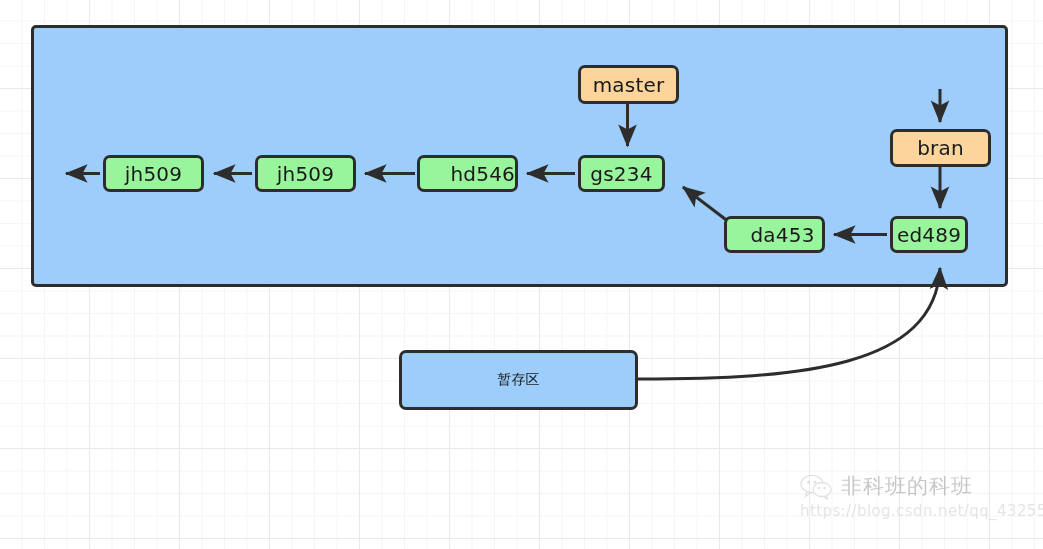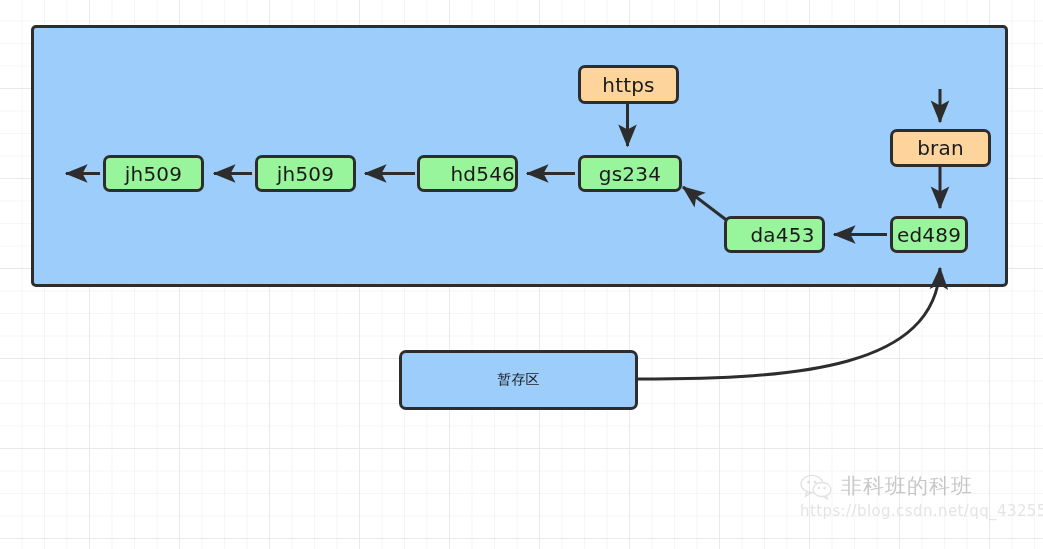--- a/index.html
+++ b/index.html
@@ -127,32 +127,32 @@
 
   <div class="node commit" style="left:103px; top:155px; width:101px; height:37px;">
     <span>jh509</span>
   </div>
   <div class="node commit" style="left:255px; top:155px; width:101px; height:37px;">
     <span>jh509</span>
   </div>
   <div class="node commit" style="left:417px; top:155px; width:101px; height:37px;justify-content:flex-end;">
     <span>hd546</span>
   </div>
-  <div class="node commit" style="left:578px; top:155px; width:104px; height:37px;">
+  <div class="node commit" style="left:578px; top:155px; width:87px; height:37px;">
     <span>gs234</span>
   </div>
   <div class="node commit" style="left:724px; top:216px; width:101px; height:37px;padding-left:16px;">
     <span>da453</span>
   </div>
   <div class="node commit" style="left:890px; top:216px; width:78px; height:37px;">
     <span>ed489</span>
   </div>
 
   <div class="node branch" style="left:578px; top:65px; width:101px; height:39px;">
-    <span>https</span>
+    <span>master</span>
   </div>
   <div class="node branch" style="left:890px; top:129px; width:101px; height:38px;">
     <span>bran</span>
   </div>
 
   <div class="node zone" style="left:399px; top:350px; width:239px; height:60px;">
     <span>暂存区</span>
   </div>
 
   <div class="watermark">

